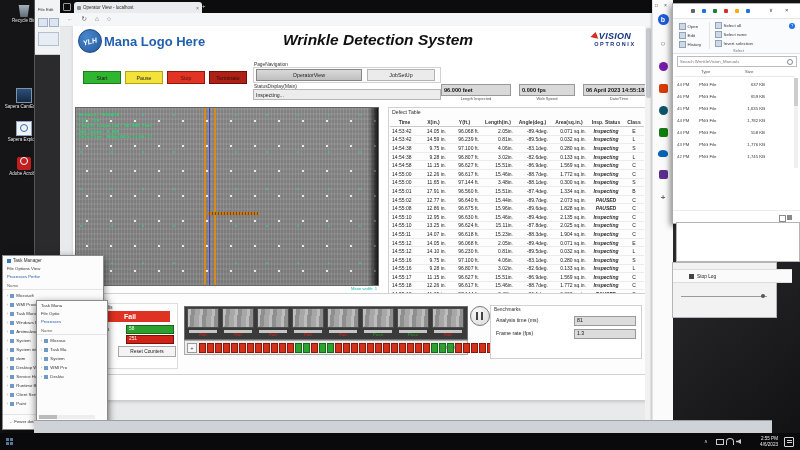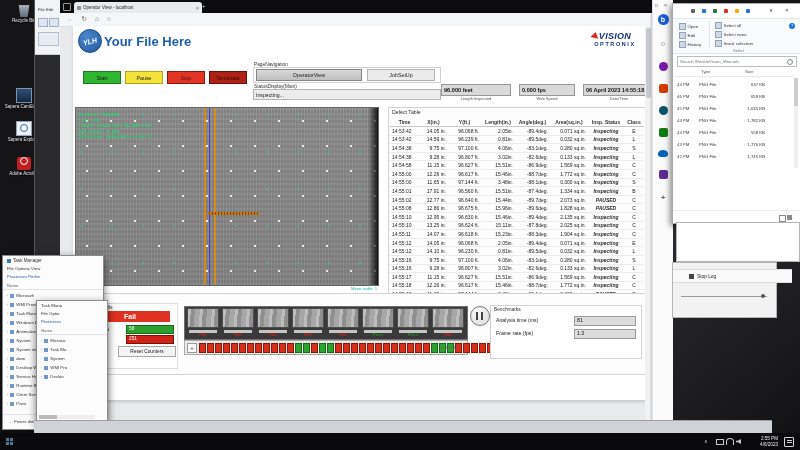--- a/index.html
+++ b/index.html
@@ -161,21 +161,22 @@
       <span class="navic">↻</span>
       <span class="navic">⌂</span>
       <span class="navic">○</span>
     </div>
 
     <div class="abs" style="left:13px;top:26px;width:572px;height:374px;background:#fff;border-right:1px solid #d5d5d5;box-shadow:0 2px 3px rgba(0,0,0,.15);">
 
       <div class="abs" style="left:5px;top:3px;width:22px;height:22px;border-radius:50%;background:radial-gradient(circle at 35% 30%,#4a86cc,#235a9e);border:1px solid #1c4a85;display:flex;align-items:center;justify-content:center;">
         <span style="color:#fff;font-size:7px;font-weight:bold;font-style:italic;transform:rotate(-14deg);">YLH</span>
       </div>
-      <div class="abs" style="left:31px;top:8px;font-size:13px;font-weight:bold;color:#1f5fb0;">Your File Here</div>
+      <div class="abs" style="left:31px;top:8px;font-size:13px;font-weight:bold;color:#1f5fb0;">Mana Logo Here</div>
+      <div class="abs" style="left:180px;top:5px;width:250px;text-align:center;font-size:15.5px;font-weight:bold;font-style:italic;color:#101010;">Wrinkle Detection System</div>
       <div class="abs" style="left:512px;top:5px;width:60px;text-align:center;">
         <div style="position:relative;font-size:9px;font-weight:bold;font-style:italic;color:#17347f;letter-spacing:.3px;">VISION</div>
         <div class="abs" style="left:6px;top:1px;width:0;height:0;border-left:4px solid transparent;border-right:4px solid transparent;border-bottom:6px solid #d42b1e;transform:rotate(12deg);"></div>
         <div style="font-size:5.5px;font-weight:bold;color:#17347f;letter-spacing:1.6px;">OPTRONIX</div>
       </div>
 
       <div class="cbtn abs" style="left:10px;top:45px;width:36px;height:11px;background:#2fb52f;border-color:#1d7a1d;">Start</div>
       <div class="cbtn abs" style="left:52px;top:45px;width:36px;height:11px;background:#f2e23a;border-color:#b3a417;">Pause</div>
       <div class="cbtn abs" style="left:94px;top:45px;width:36px;height:11px;background:#e23424;border-color:#8f170c;color:#57100a;">Stop</div>
       <div class="cbtn abs" style="left:136px;top:45px;width:36px;height:11px;background:#ad2117;border-color:#6b0f08;color:#350a06;">Terminate</div>

